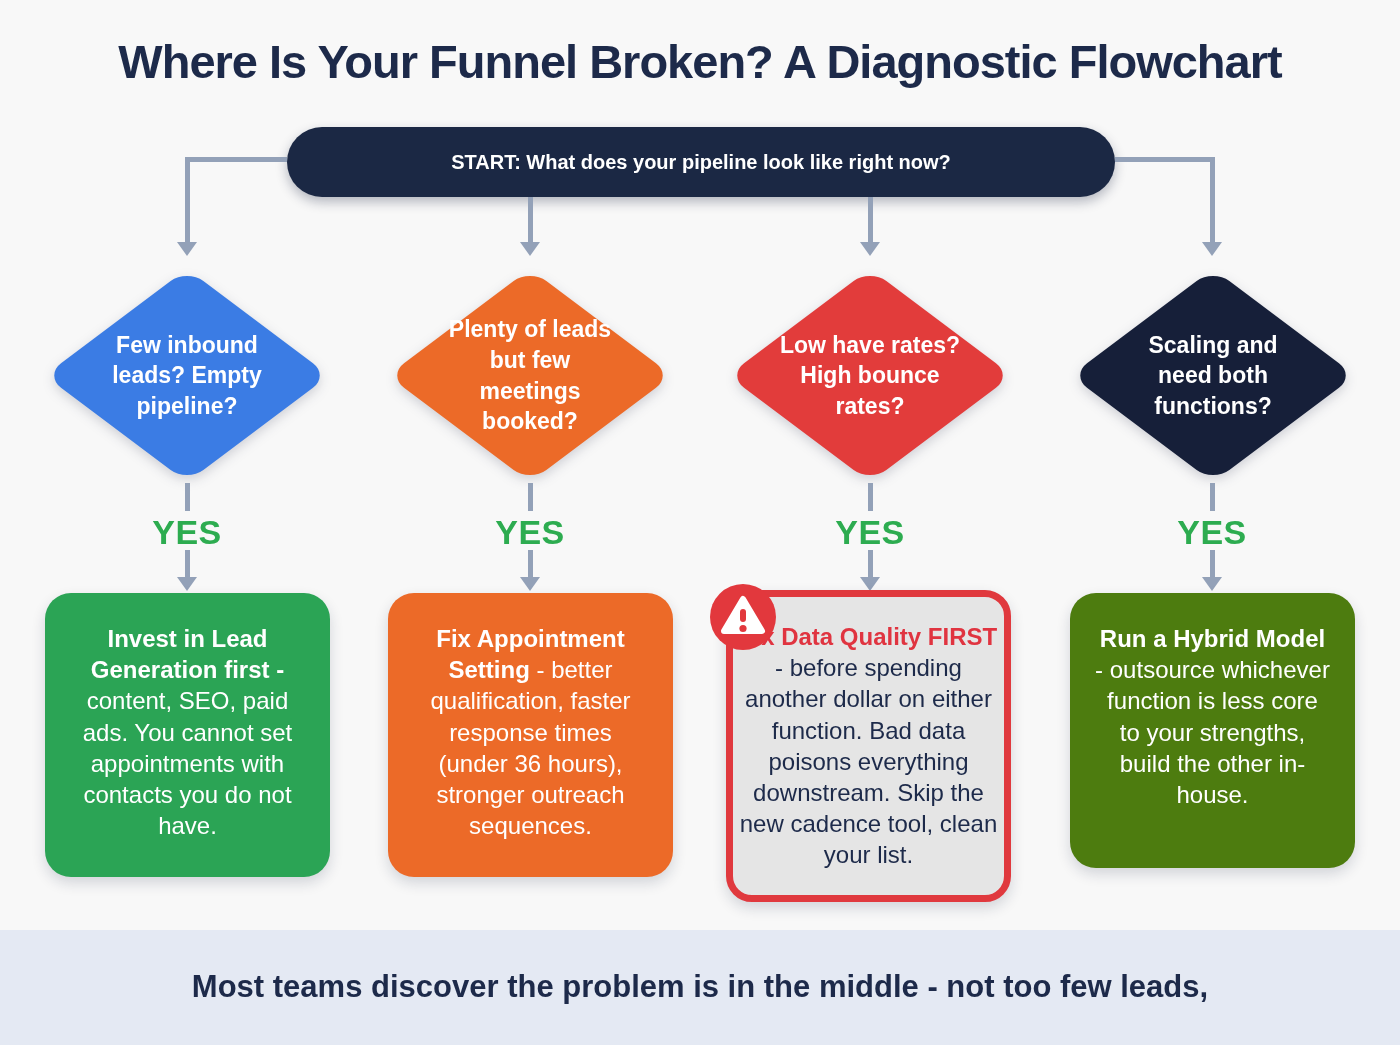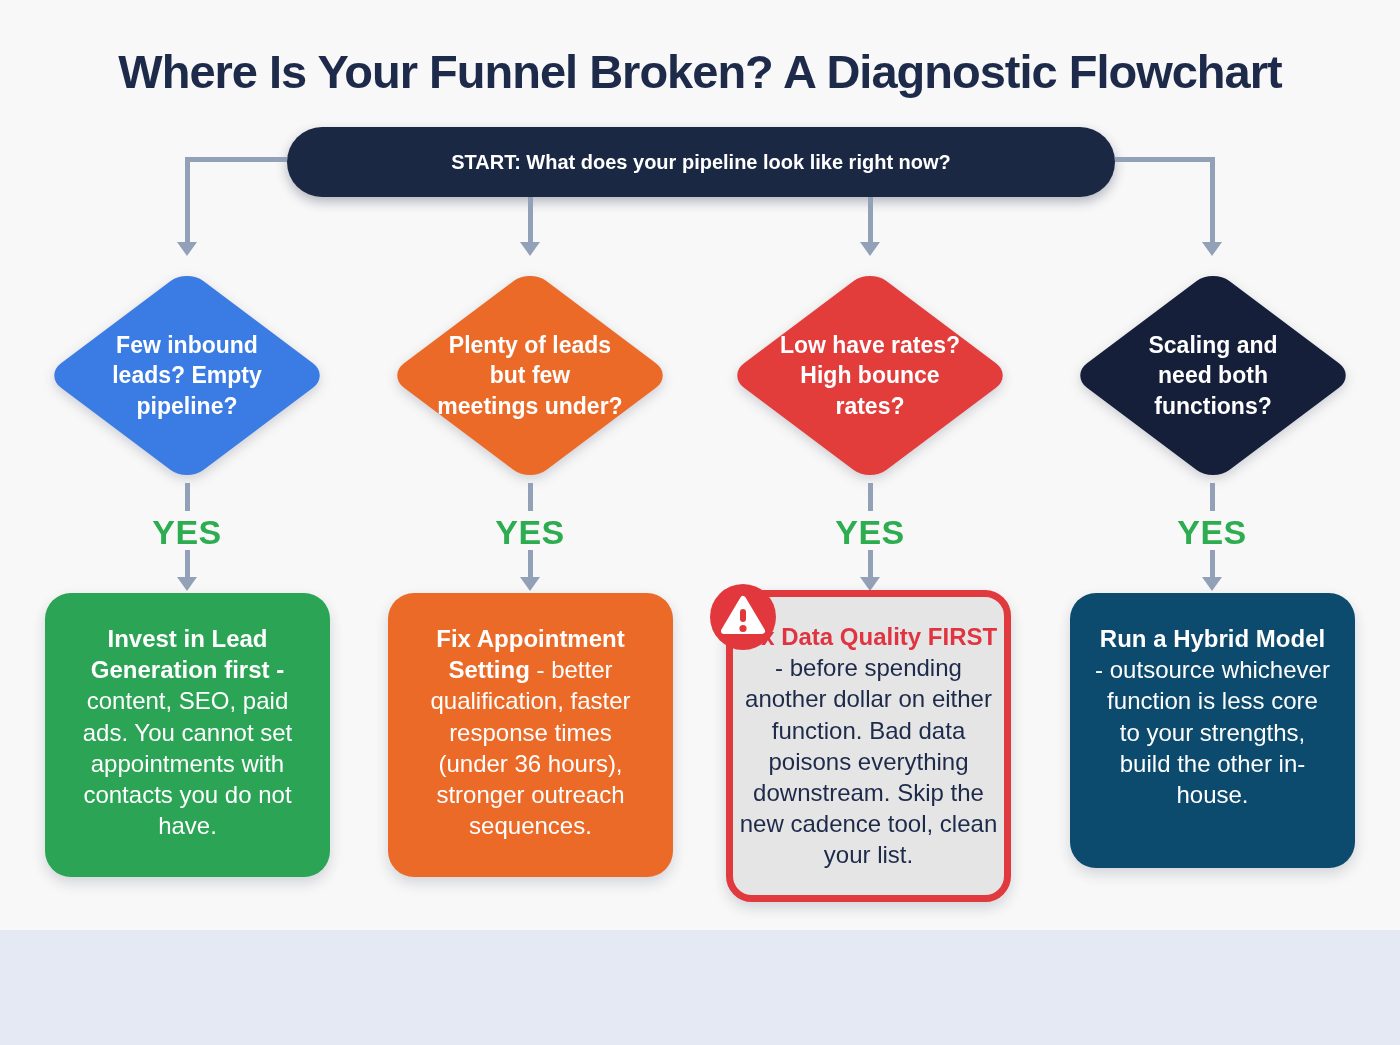--- a/index.html
+++ b/index.html
@@ -4,21 +4,21 @@
 <style>
   * { margin:0; padding:0; box-sizing:border-box; }
   html,body { background:#e9e9ec; }
   body { font-family:"Liberation Sans", sans-serif; }
   .canvas {
     position:relative; width:1400px; height:1045px;
     background:#f8f8f8; overflow:hidden; margin:0 auto;
   }
   
   .title {
-    position:absolute; top:44px; left:0; width:100%;
+    position:absolute; top:34px; left:0; width:100%;
     text-align:center; font-size:47px; font-weight:800;
     color:#1d2a4a; letter-spacing:-1px;
   }
   
   .start-pill {
     position:absolute; left:287px; top:127px; width:828px; height:70px;
     background:#1b2844; border-radius:38px;
     display:flex; align-items:center; justify-content:center;
     color:#ffffff; font-size:20px; font-weight:700;
     box-shadow:0 5px 12px rgba(20,30,60,0.30);
@@ -57,21 +57,21 @@
     box-shadow:0 6px 14px rgba(20,30,60,0.16);
   }
   .result b { font-weight:800; }
   .c0 .result { background:#2ba455; min-height:284px; }
   .c1 .result { background:#ec6a28; min-height:284px; }
   .c2 .result {
     background:#e5e5e5; border:7px solid #e0393e; color:#1d2a4a;
     top:590px; min-height:312px; padding:24px 4px;
   }
   .c2 .result b { color:#e03440; }
-  .c3 .result { background:#0c4a6e; min-height:275px; }
+  .c3 .result { background:#4d7c0f; min-height:275px; }
   
   .warn-badge { position:absolute; left:-23px; top:-13px; width:66px; height:66px; }
   
   .footer {
     position:absolute; left:0; top:930px; width:100%; height:115px;
     background:#e4e9f3; display:flex; flex-direction:column;
     align-items:center; justify-content:center;
     color:#1d2a4a; font-size:31px; font-weight:700; line-height:1.38;
   }
 </style>
@@ -111,21 +111,21 @@
     <div class="result" style="left:45px;">
       <b>Invest in Lead Generation first -</b><span> content, SEO, paid ads. You cannot set appointments with contacts you do not have.</span>
     </div>
   </div>
 
   <div class="c1">
     <div class="diamond" style="left:385px;">
       <svg width="290" height="215" viewBox="0 0 290 215">
         <rect class="diamond-rect" x="-74" y="-74" width="148" height="148" rx="17" transform="translate(145,107.5) scale(1.36,1.02) rotate(45)"></rect>
       </svg>
-      <div class="d-text">Plenty of leads but few meetings under?</div>
+      <div class="d-text">Plenty of leads but few meetings booked?</div>
     </div>
     <div class="line v-line" style="left:528px; top:483px; height:28px;"></div>
     <div class="yes" style="left:470px;">YES</div>
     <div class="line v-line" style="left:528px; top:550px; height:27px;"></div>
     <div class="arrow-head" style="left:520px; top:577px;"></div>
     <div class="result" style="left:388px;">
       <b>Fix Appointment Setting</b><span> - better qualification, faster response times (under 36 hours), stronger outreach sequences.</span>
     </div>
   </div>
 
@@ -161,15 +161,16 @@
     <div class="line v-line" style="left:1210px; top:483px; height:28px;"></div>
     <div class="yes" style="left:1152px;">YES</div>
     <div class="line v-line" style="left:1210px; top:550px; height:27px;"></div>
     <div class="arrow-head" style="left:1202px; top:577px;"></div>
     <div class="result" style="left:1070px;">
       <b>Run a Hybrid Model</b><span> - outsource whichever function is less core to your strengths, build the other in-house.</span>
     </div>
   </div>
 
   <div class="footer">
+    <div>Most teams discover the problem is in the middle - not too few leads,</div>
   </div>
 
 </div>
 
 </body></html>

